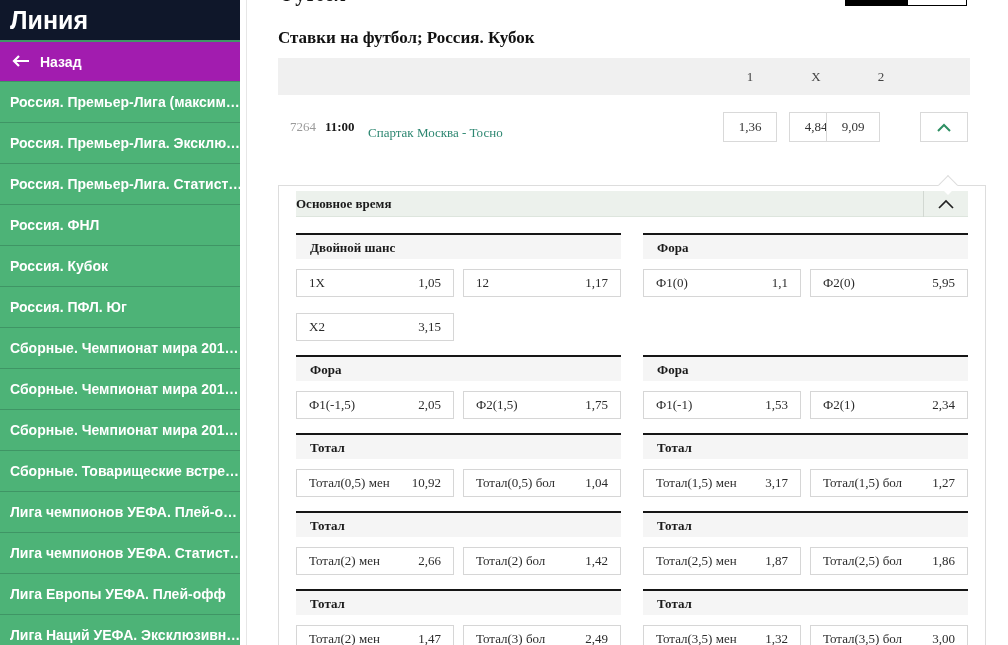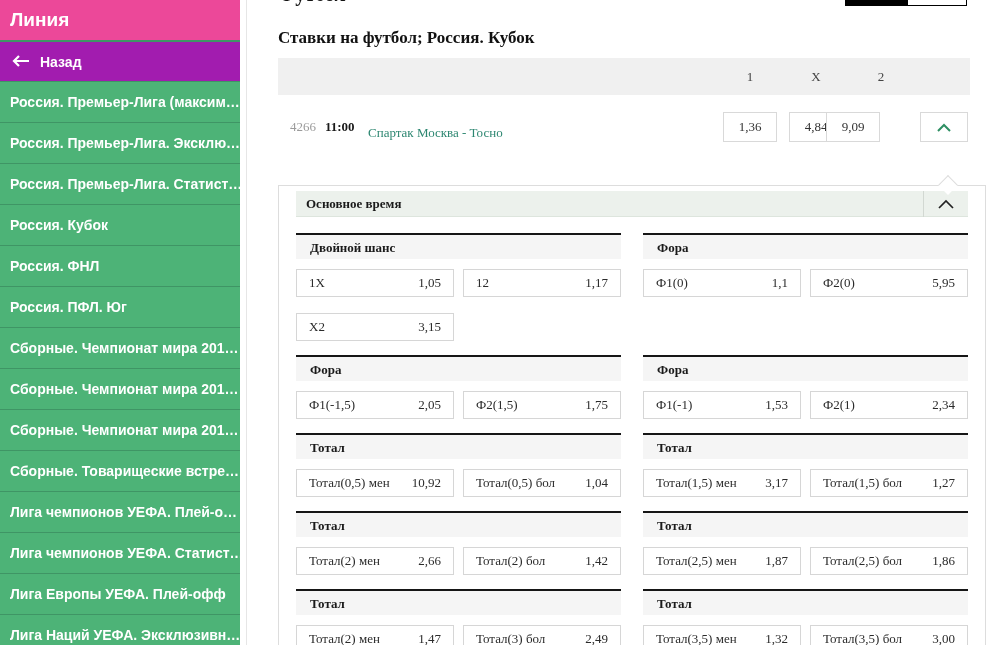--- a/index.html
+++ b/index.html
@@ -4,21 +4,21 @@
 <style>
   * { margin:0; padding:0; box-sizing:border-box; }
   html,body { width:1008px; height:645px; overflow:hidden; background:#fff;
               font-family:"Liberation Sans", sans-serif; }
   .app { position:relative; width:1008px; height:645px; }
 
   
   .sidebar { position:absolute; left:0; top:0; width:240px; height:645px;
              background:#4db377; color:#fff; overflow:hidden; }
   .sidebar-title { height:40px; line-height:40px; padding-left:10px;
-                   background:#ec4899; font-size:19px; font-weight:bold; }
+                   background:#0f172a; font-size:25px; font-weight:bold; }
   .back-row { height:41px; border-top:2px solid #3f9565; background:#a21caf;
               display:flex; align-items:center; gap:10px; padding-left:12px;
               font-size:14px; font-weight:bold; cursor:pointer; }
   .side-list { list-style:none; }
   .side-item { height:41px; line-height:40px; border-top:1px solid #3f9565;
                padding-left:10px; font-size:14px; font-weight:bold;
                white-space:nowrap; overflow:hidden; cursor:pointer; }
   .side-divider { position:absolute; left:246px; top:0; width:1px; height:645px;
                   background:#e6e6e6; }
 
@@ -62,21 +62,21 @@
 
   .panel { position:absolute; left:31px; top:185px; width:708px; height:470px;
            border:1px solid #ddd; border-bottom:none; background:#fff; }
   .notch { position:absolute; left:662px; top:-8px; width:14px; height:14px;
            background:#fff; border-left:1px solid #ddd; border-top:1px solid #ddd;
            transform:rotate(45deg); }
 
   .time-bar { margin:5px 17px 0 17px; height:26px; background:#ecf1ec;
               border-bottom:1px solid #dde5dd; display:flex; align-items:center;
               cursor:pointer; }
-  .time-bar-label { flex:1; padding-left:10px; font-size:13px; font-weight:bold;
+  .time-bar-label { flex:1; padding-left:0; font-size:13px; font-weight:bold;
                     color:#1a1a1a; }
   .time-bar-sep { width:1px; height:26px; background:#d2d8d2; }
   .time-bar-chev { width:44px; display:flex; align-items:center; justify-content:center; }
 
   .markets { margin:16px 17px 0 17px; display:grid;
              grid-template-columns:1fr 1fr; column-gap:22px; row-gap:14px;
              align-items:start; }
   .market-header { border-top:2px solid #161616; background:#f5f5f5; height:26px;
                    line-height:26px; padding-left:14px; font-size:13px;
                    font-weight:bold; color:#1a1a1a; }
@@ -98,22 +98,22 @@
         <svg width="18" height="12" viewBox="0 0 18 12">
           <path d="M7 1 L2 6 L7 11 M2 6 H17" stroke="#fff" stroke-width="2.2" fill="none"></path>
         </svg>
       </span>
       <span>Назад</span>
     </div>
     <ul class="side-list" id="sidebar-list">
         <li class="side-item">Россия. Премьер-Лига (максим…</li>
         <li class="side-item">Россия. Премьер-Лига. Эксклю…</li>
         <li class="side-item">Россия. Премьер-Лига. Статист…</li>
+        <li class="side-item">Россия. ФНЛ</li>
         <li class="side-item">Россия. Кубок</li>
-        <li class="side-item">Россия. ФНЛ</li>
         <li class="side-item">Россия. ПФЛ. Юг</li>
         <li class="side-item">Сборные. Чемпионат мира 201…</li>
         <li class="side-item">Сборные. Чемпионат мира 201…</li>
         <li class="side-item">Сборные. Чемпионат мира 201…</li>
         <li class="side-item">Сборные. Товарищеские встре…</li>
         <li class="side-item">Лига чемпионов УЕФА. Плей-о…</li>
         <li class="side-item">Лига чемпионов УЕФА. Статист…</li>
         <li class="side-item">Лига Европы УЕФА. Плей-офф</li>
         <li class="side-item">Лига Наций УЕФА. Эксклюзивн…</li>
       </ul>
@@ -132,21 +132,21 @@
 
     <h1 class="page-title">Ставки на футбол; Россия. Кубок</h1>
 
     <div class="date-row">
       <span class="col-head col-1">1</span>
       <span class="col-head col-x">X</span>
       <span class="col-head col-2">2</span>
     </div>
 
     <div class="match-row">
-      <span class="match-id">4266</span>
+      <span class="match-id">7264</span>
       <span class="match-time">11:00</span>
       <span class="match-name">Спартак Москва - Тосно</span>
       <div class="odds-box ob-1">1,36</div>
       <div class="odds-box ob-x">4,84</div>
       <div class="odds-box ob-2">9,09</div>
       <div class="collapse-btn">
         <span>
           <svg width="14" height="9" viewBox="0 0 14 9">
             <path d="M1 8 L7 2 L13 8" stroke="#2e8f63" stroke-width="2" fill="none"></path>
           </svg>

